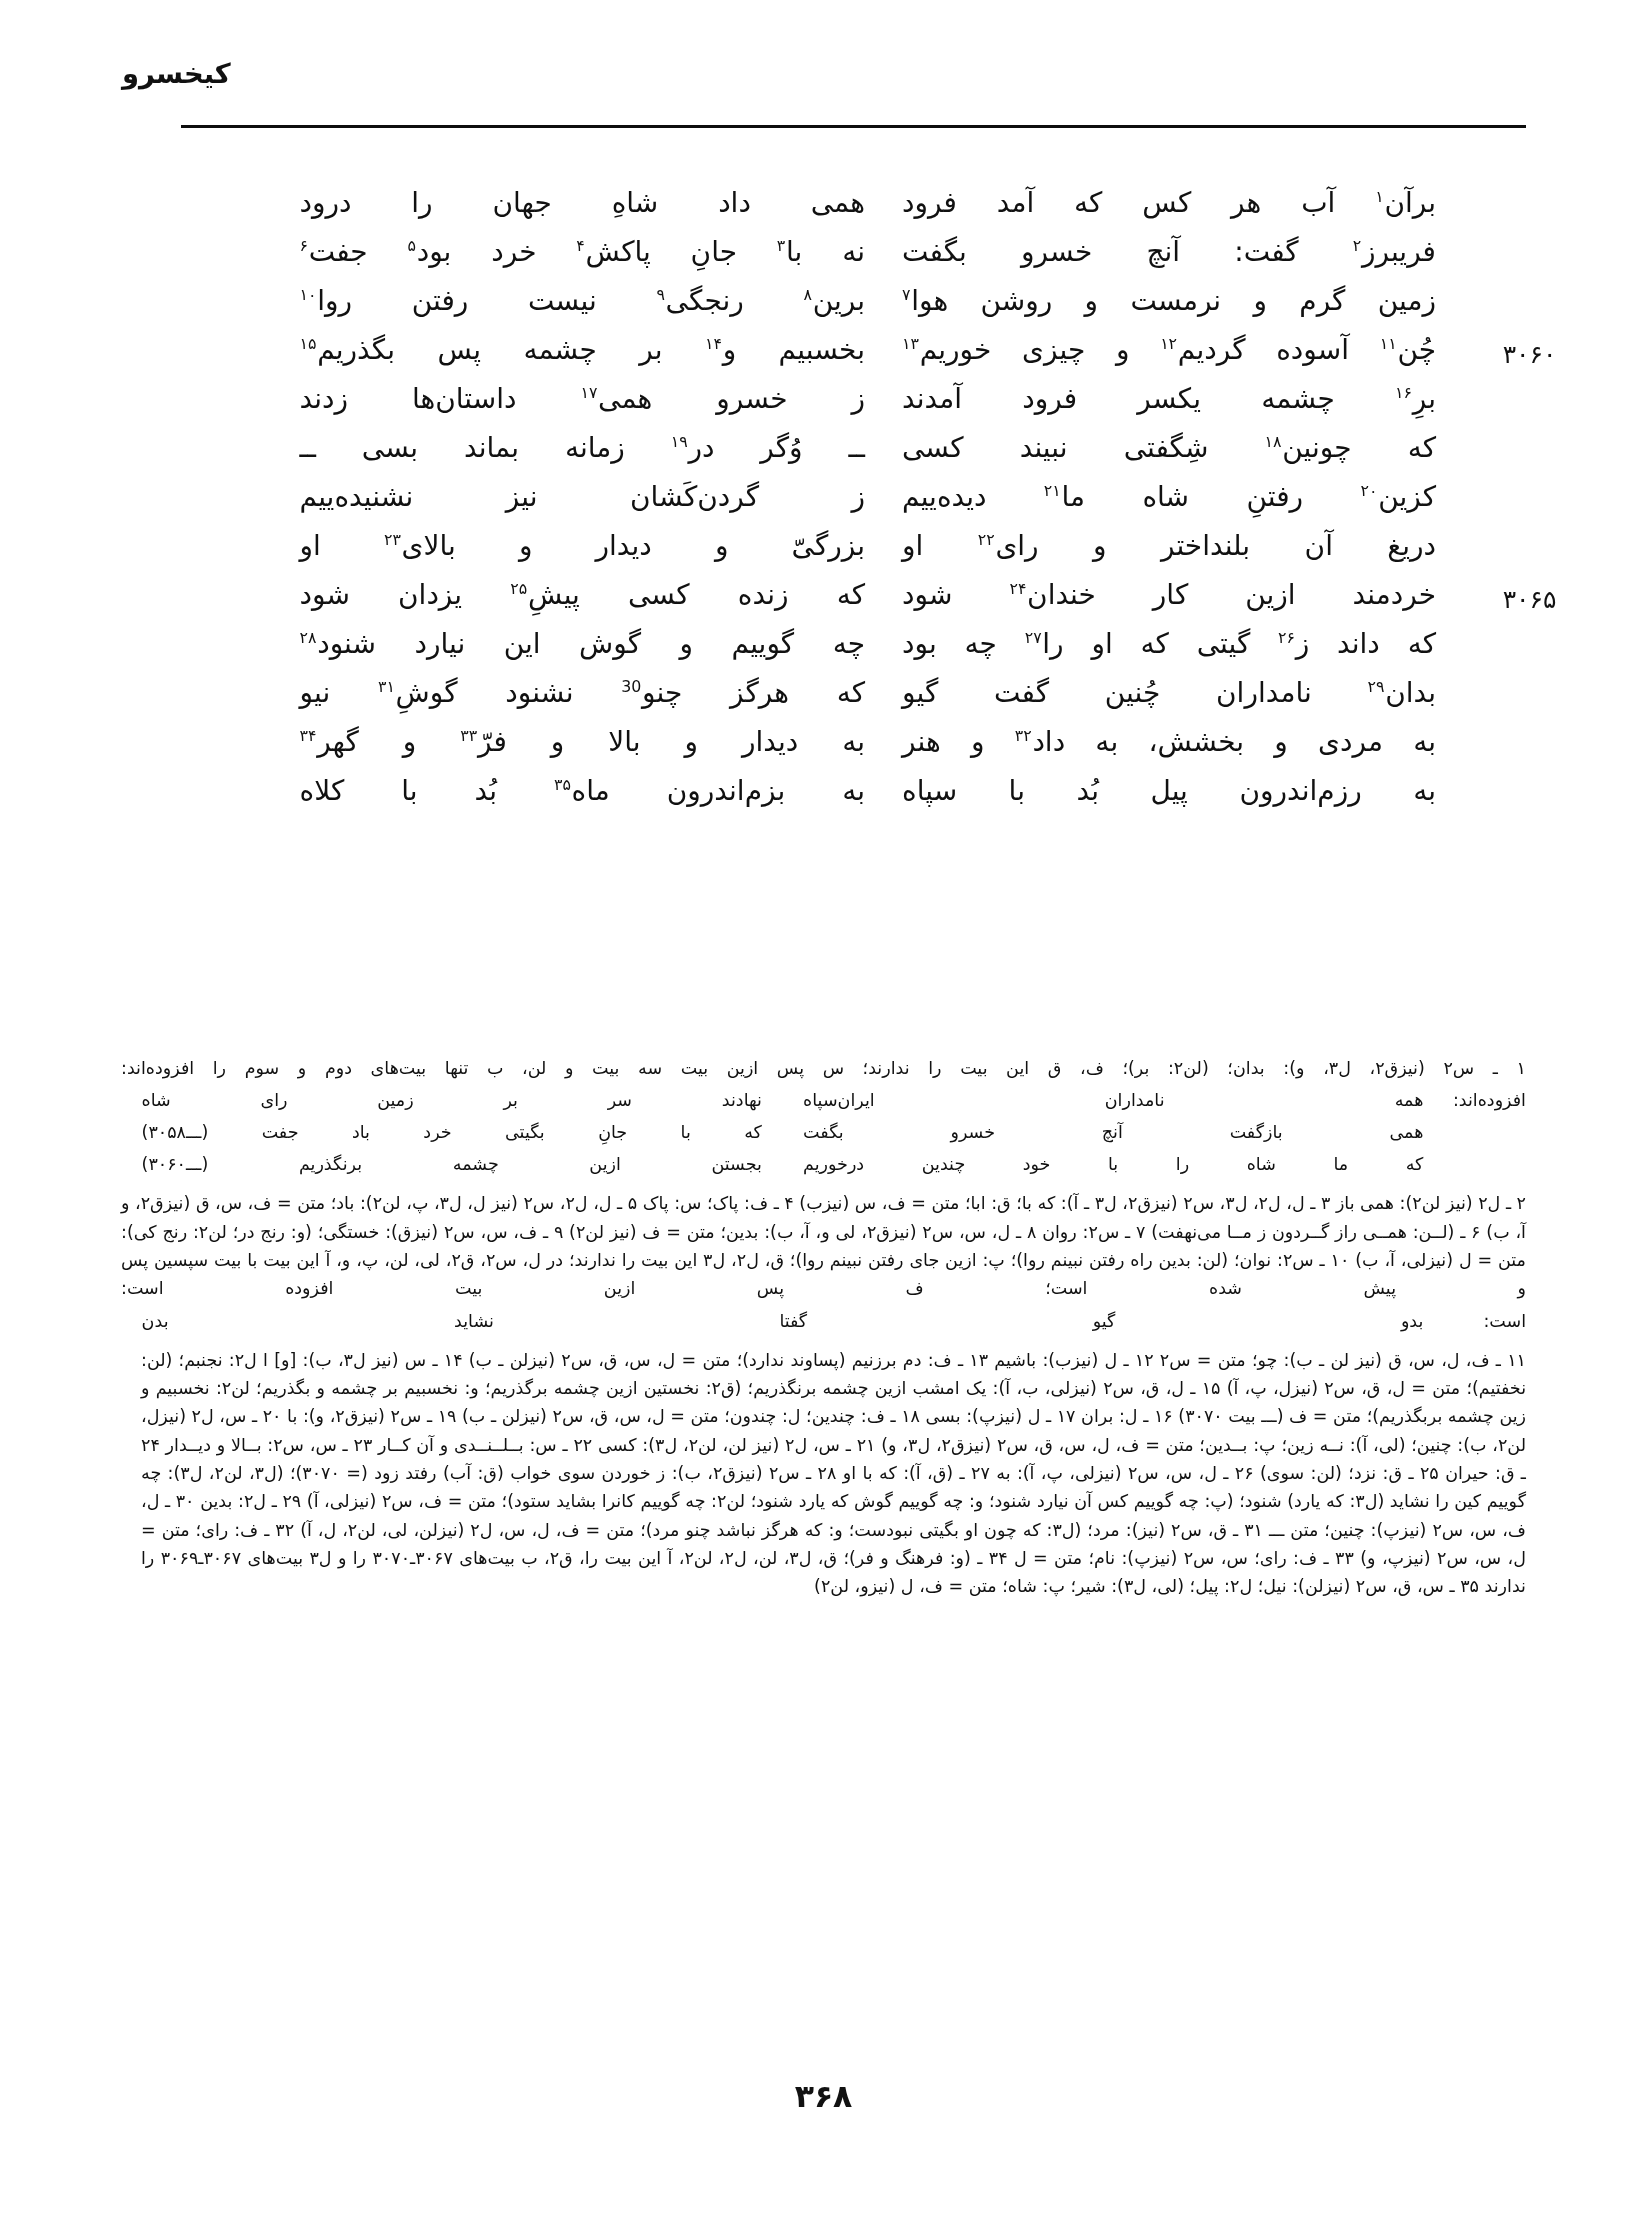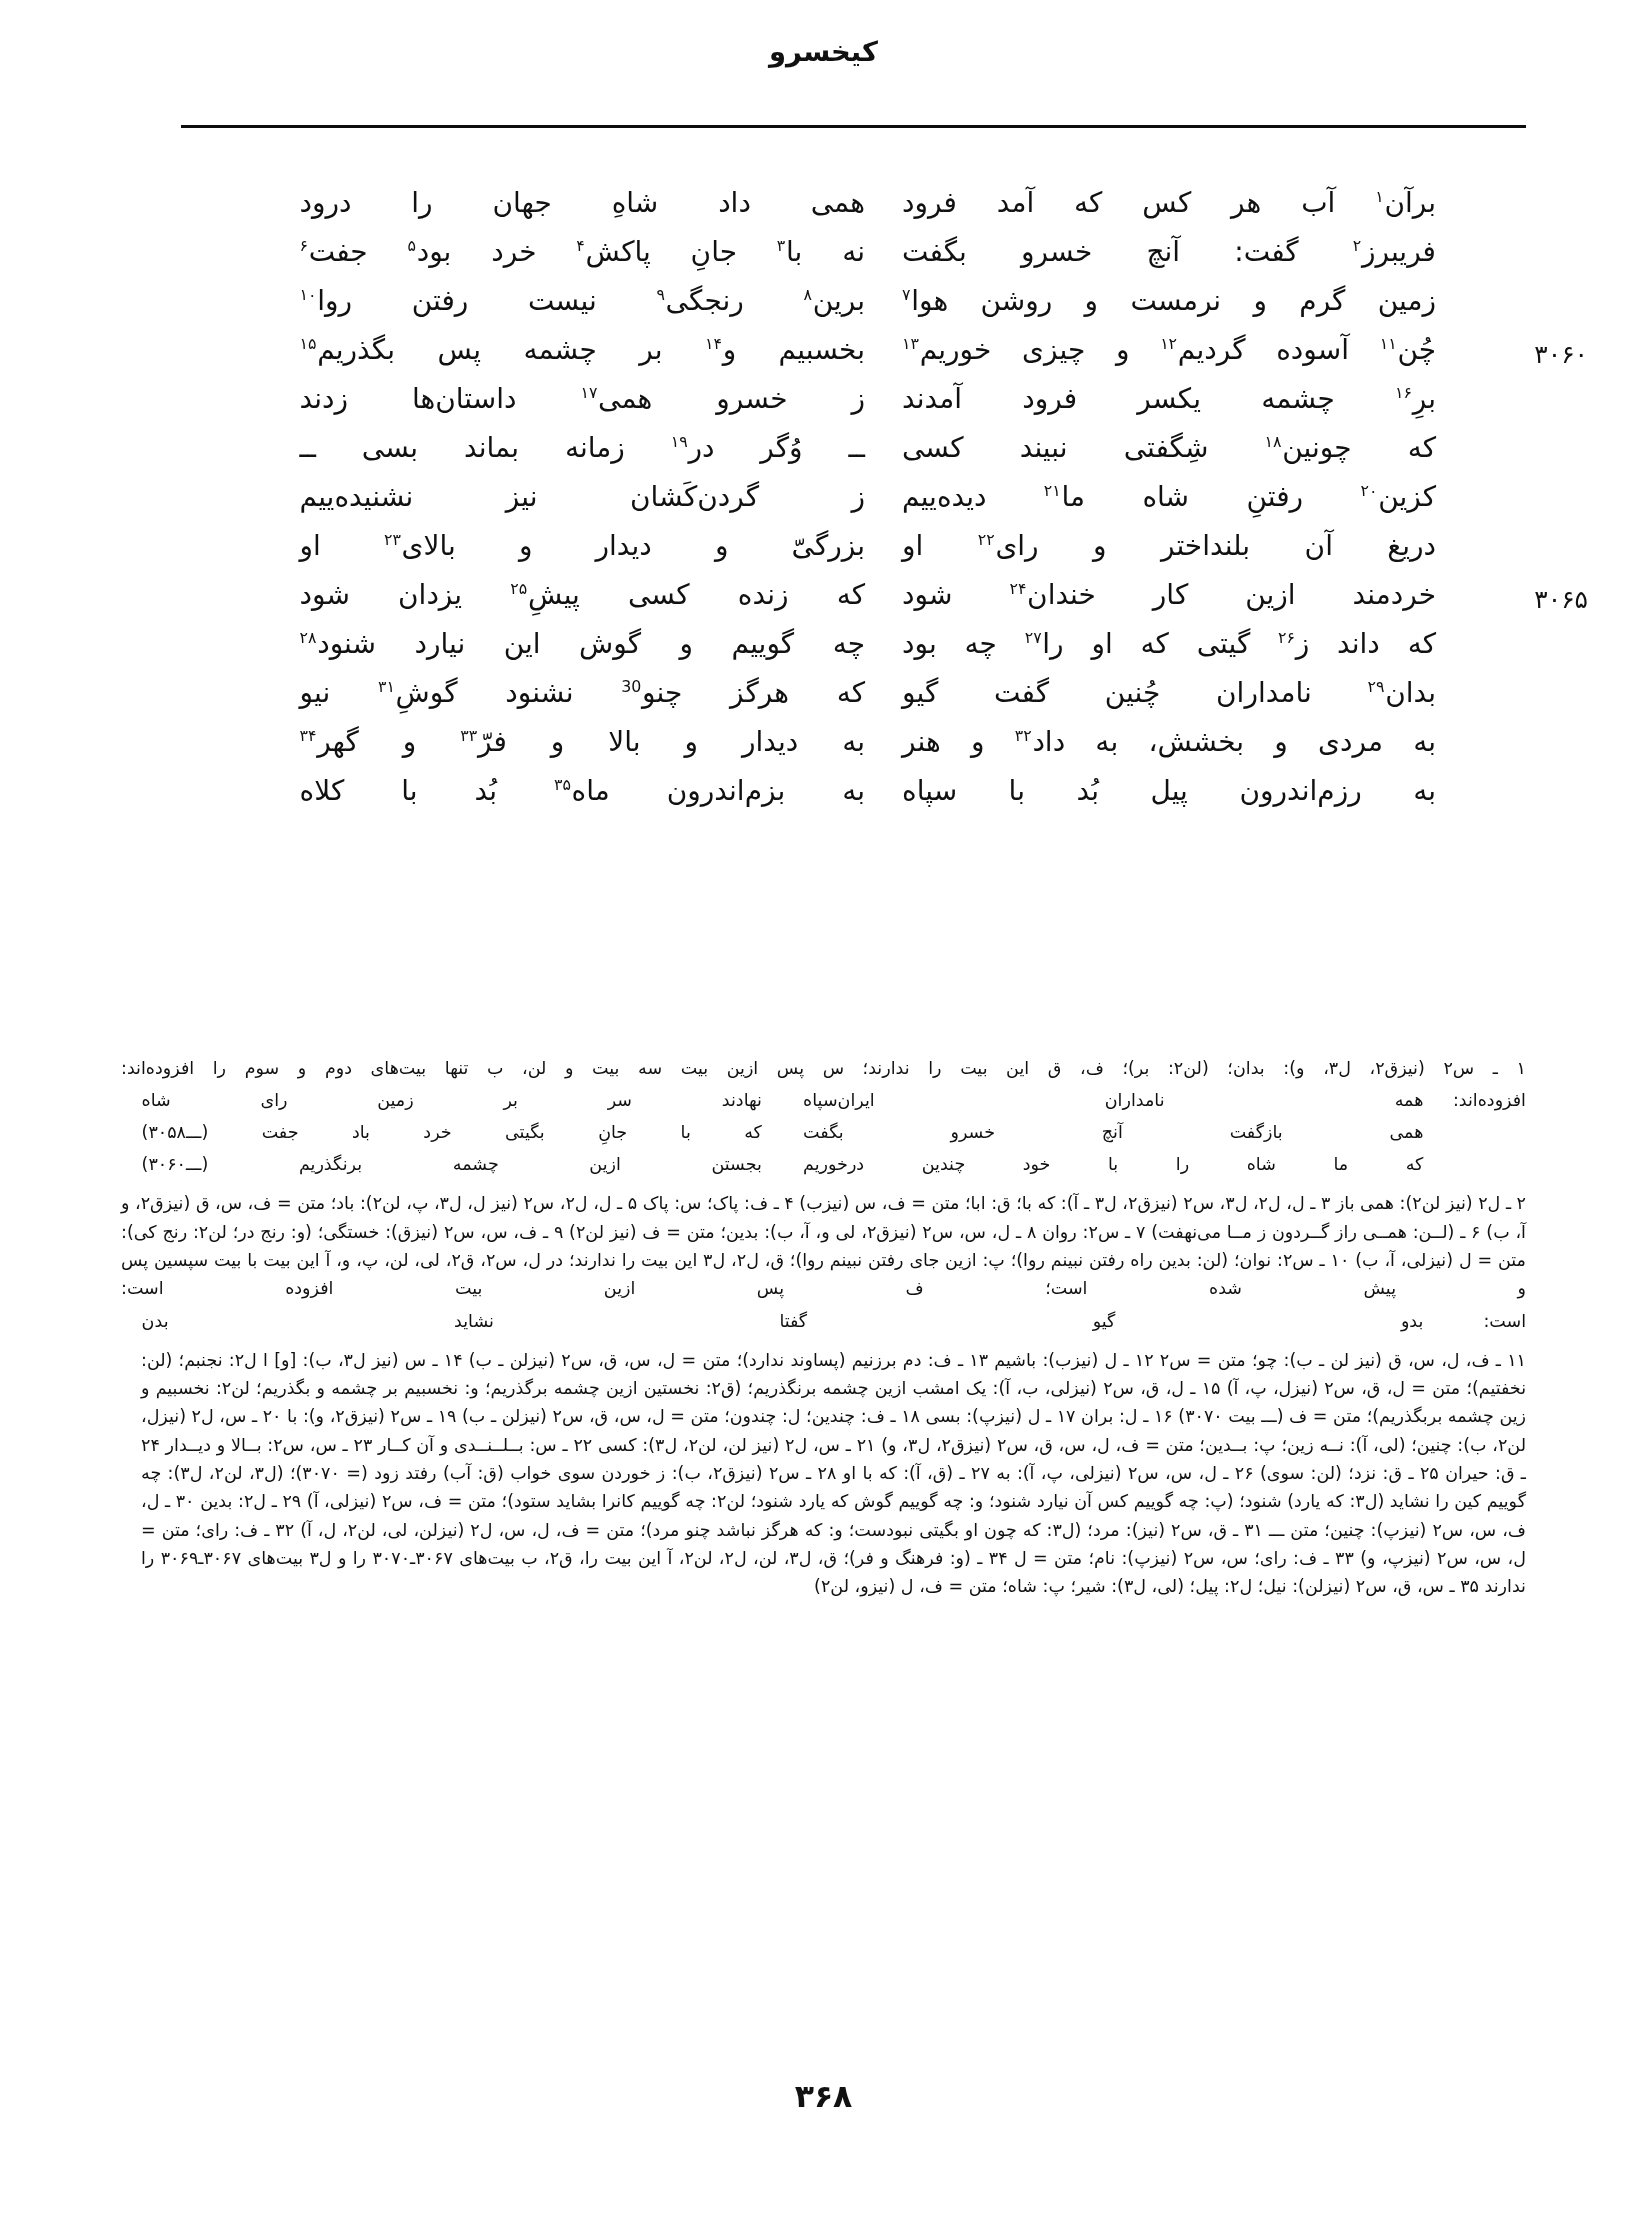--- a/index.html
+++ b/index.html
@@ -17,26 +17,26 @@
     width: 1649px;
     height: 2216px;
     background: #ffffff;
     overflow: hidden;
     box-sizing: border-box;
   }
 
   
   .runhead {
     position: absolute;
-    top: 38px;
+    top: 60px;
     right: 123px;
     left: 123px;
     height: 41px;
     direction: rtl;
-    text-align: center;
+    text-align: left;
   }
   .runhead-title {
     font-size: 27.4px;
     font-weight: 700;
     letter-spacing: 0.3px;
     line-height: 1;
     display: inline-block;
   }
   .rule {
     position: absolute;
@@ -61,21 +61,21 @@
     align-items: baseline;
     height: 49px;
     width: 100%;
     position: relative;
   }
   .verse-num {
     position: absolute;
     right: -152px;
     top: 4.1px;
     width: 117px;
-    text-align: right;
+    text-align: center;
     font-size: 25px;
     letter-spacing: 0.7px;
     font-weight: 400;
     direction: rtl;
   }
   .hemi {
     flex: 0 0 50%;
     font-size: 28px;
     line-height: 1;
     white-space: nowrap;

